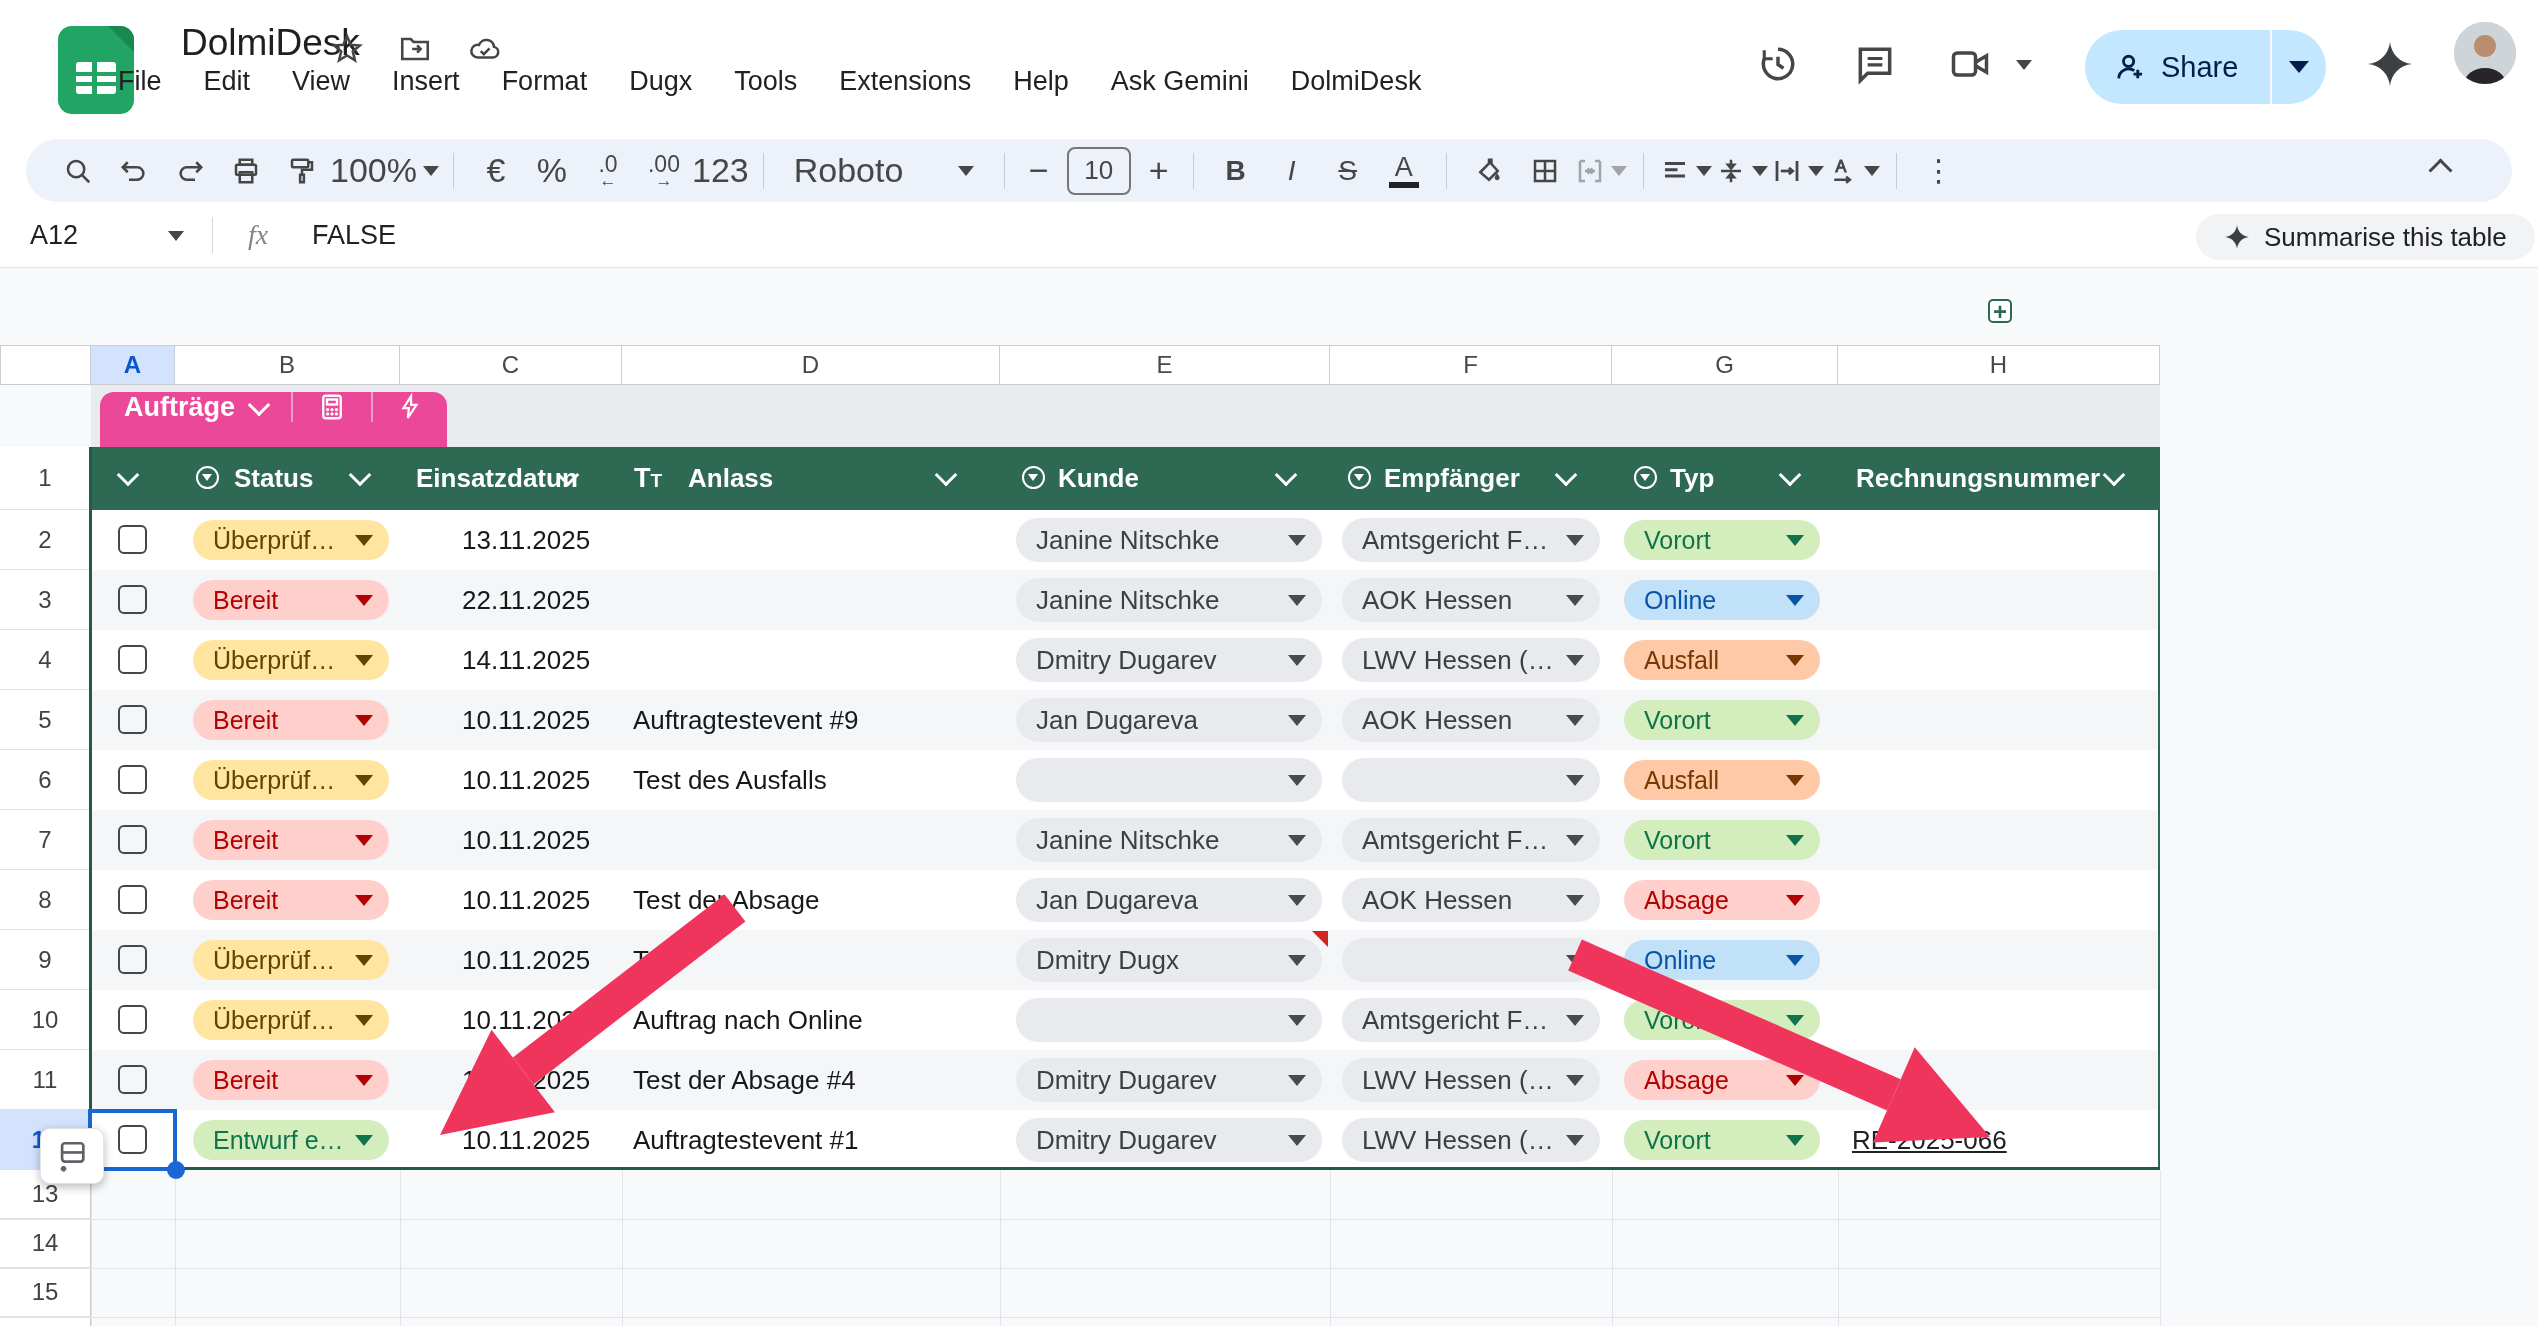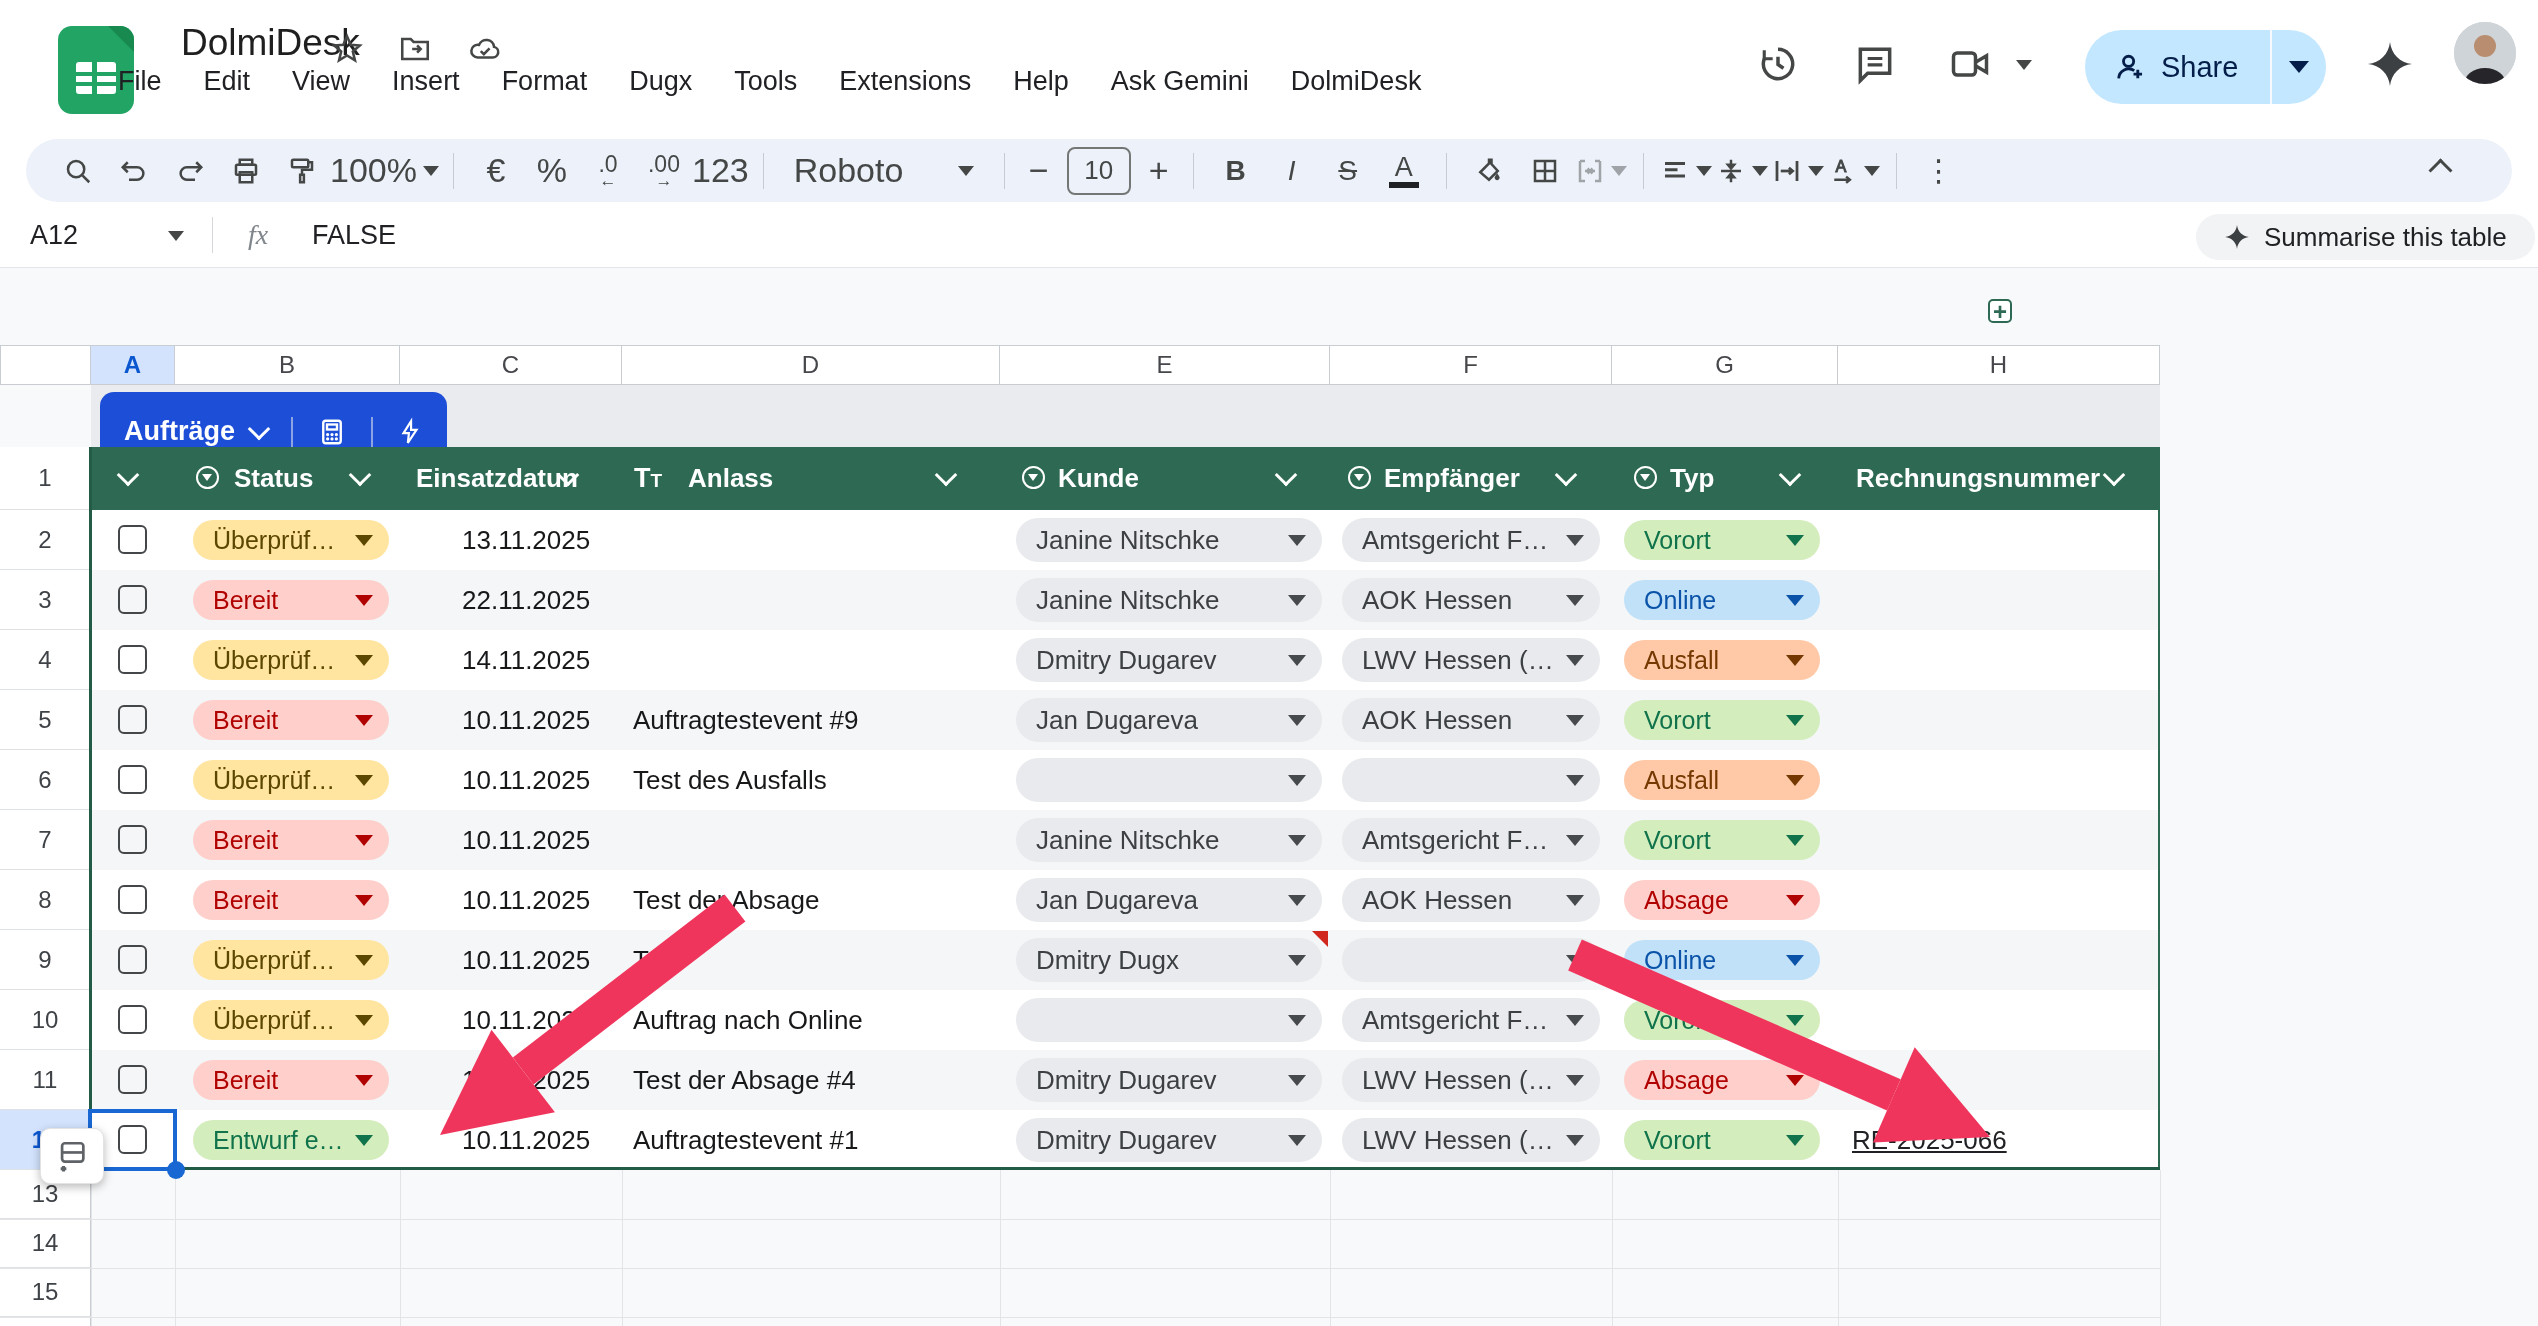--- a/index.html
+++ b/index.html
@@ -45,21 +45,21 @@
   
   .sheet{position:absolute;left:0;top:268px;width:2538px;height:1058px;background:#f8f9fa;}
   .addcol{position:absolute;left:1988px;top:31px;width:24px;height:24px;background:#fff;border:2px solid #2e6953;border-radius:5px;color:#2e6953;font-size:24px;line-height:22px;text-align:center;font-weight:700;box-sizing:border-box;}
   .colhead{position:absolute;top:77px;height:40px;background:#fff;border:1px solid #c9ccd1;border-left:none;box-sizing:border-box;text-align:center;line-height:38px;font-size:24px;color:#45474b;}
   .colhead.active{background:#d3e3fd;color:#0b57d0;font-weight:700;}
   .corner{position:absolute;left:0;top:77px;width:91px;height:40px;background:#fff;border:1px solid #c9ccd1;box-sizing:border-box;}
   .chipstrip{position:absolute;left:91px;top:117px;width:2069px;height:62px;background:#e9ebee;}
   .rowhead{position:absolute;left:0;width:91px;background:#fff;border-bottom:1px solid #dfe2e5;border-right:1px solid #c9ccd1;box-sizing:border-box;text-align:center;font-size:24px;color:#3f4347;display:flex;align-items:center;justify-content:center;}
   .rowhead.active{background:#d3e3fd;color:#0b57d0;font-weight:700;}
   
-  .tablechip{position:absolute;left:100px;top:124px;height:55px;background:#1d4ed8;border-radius:14px 14px 0 0;display:flex;align-items:flex-end;color:#fff;}
+  .tablechip{position:absolute;left:100px;top:124px;height:55px;background:#ec4899;border-radius:14px 14px 0 0;display:flex;align-items:flex-start;color:#fff;}
   .chipseg{display:flex;align-items:center;padding:0 24px;gap:16px;}
   .chipseg + .chipseg{border-left:2px solid rgba(233,235,238,.55);}
   .chipname{font-size:27px;font-weight:600;}
   .chevw{display:inline-block;width:13px;height:13px;border-right:3px solid #fff;border-bottom:3px solid #fff;transform:rotate(45deg);margin-top:-6px;}
   
   .thead{position:absolute;left:91px;top:179px;width:2069px;height:63px;background:#2e6953;}
   .hlab{position:absolute;top:0;height:63px;line-height:63px;font-size:26px;font-weight:700;color:#fff;white-space:nowrap;}
   .hchev{position:absolute;top:22px;}
   .ddc{position:absolute;top:19px;width:23px;height:23px;border:2.6px solid #fff;border-radius:50%;box-sizing:border-box;}
   .ddc:after{content:'';position:absolute;left:3.5px;top:6px;border-left:5.5px solid transparent;border-right:5.5px solid transparent;border-top:7px solid #fff;}

